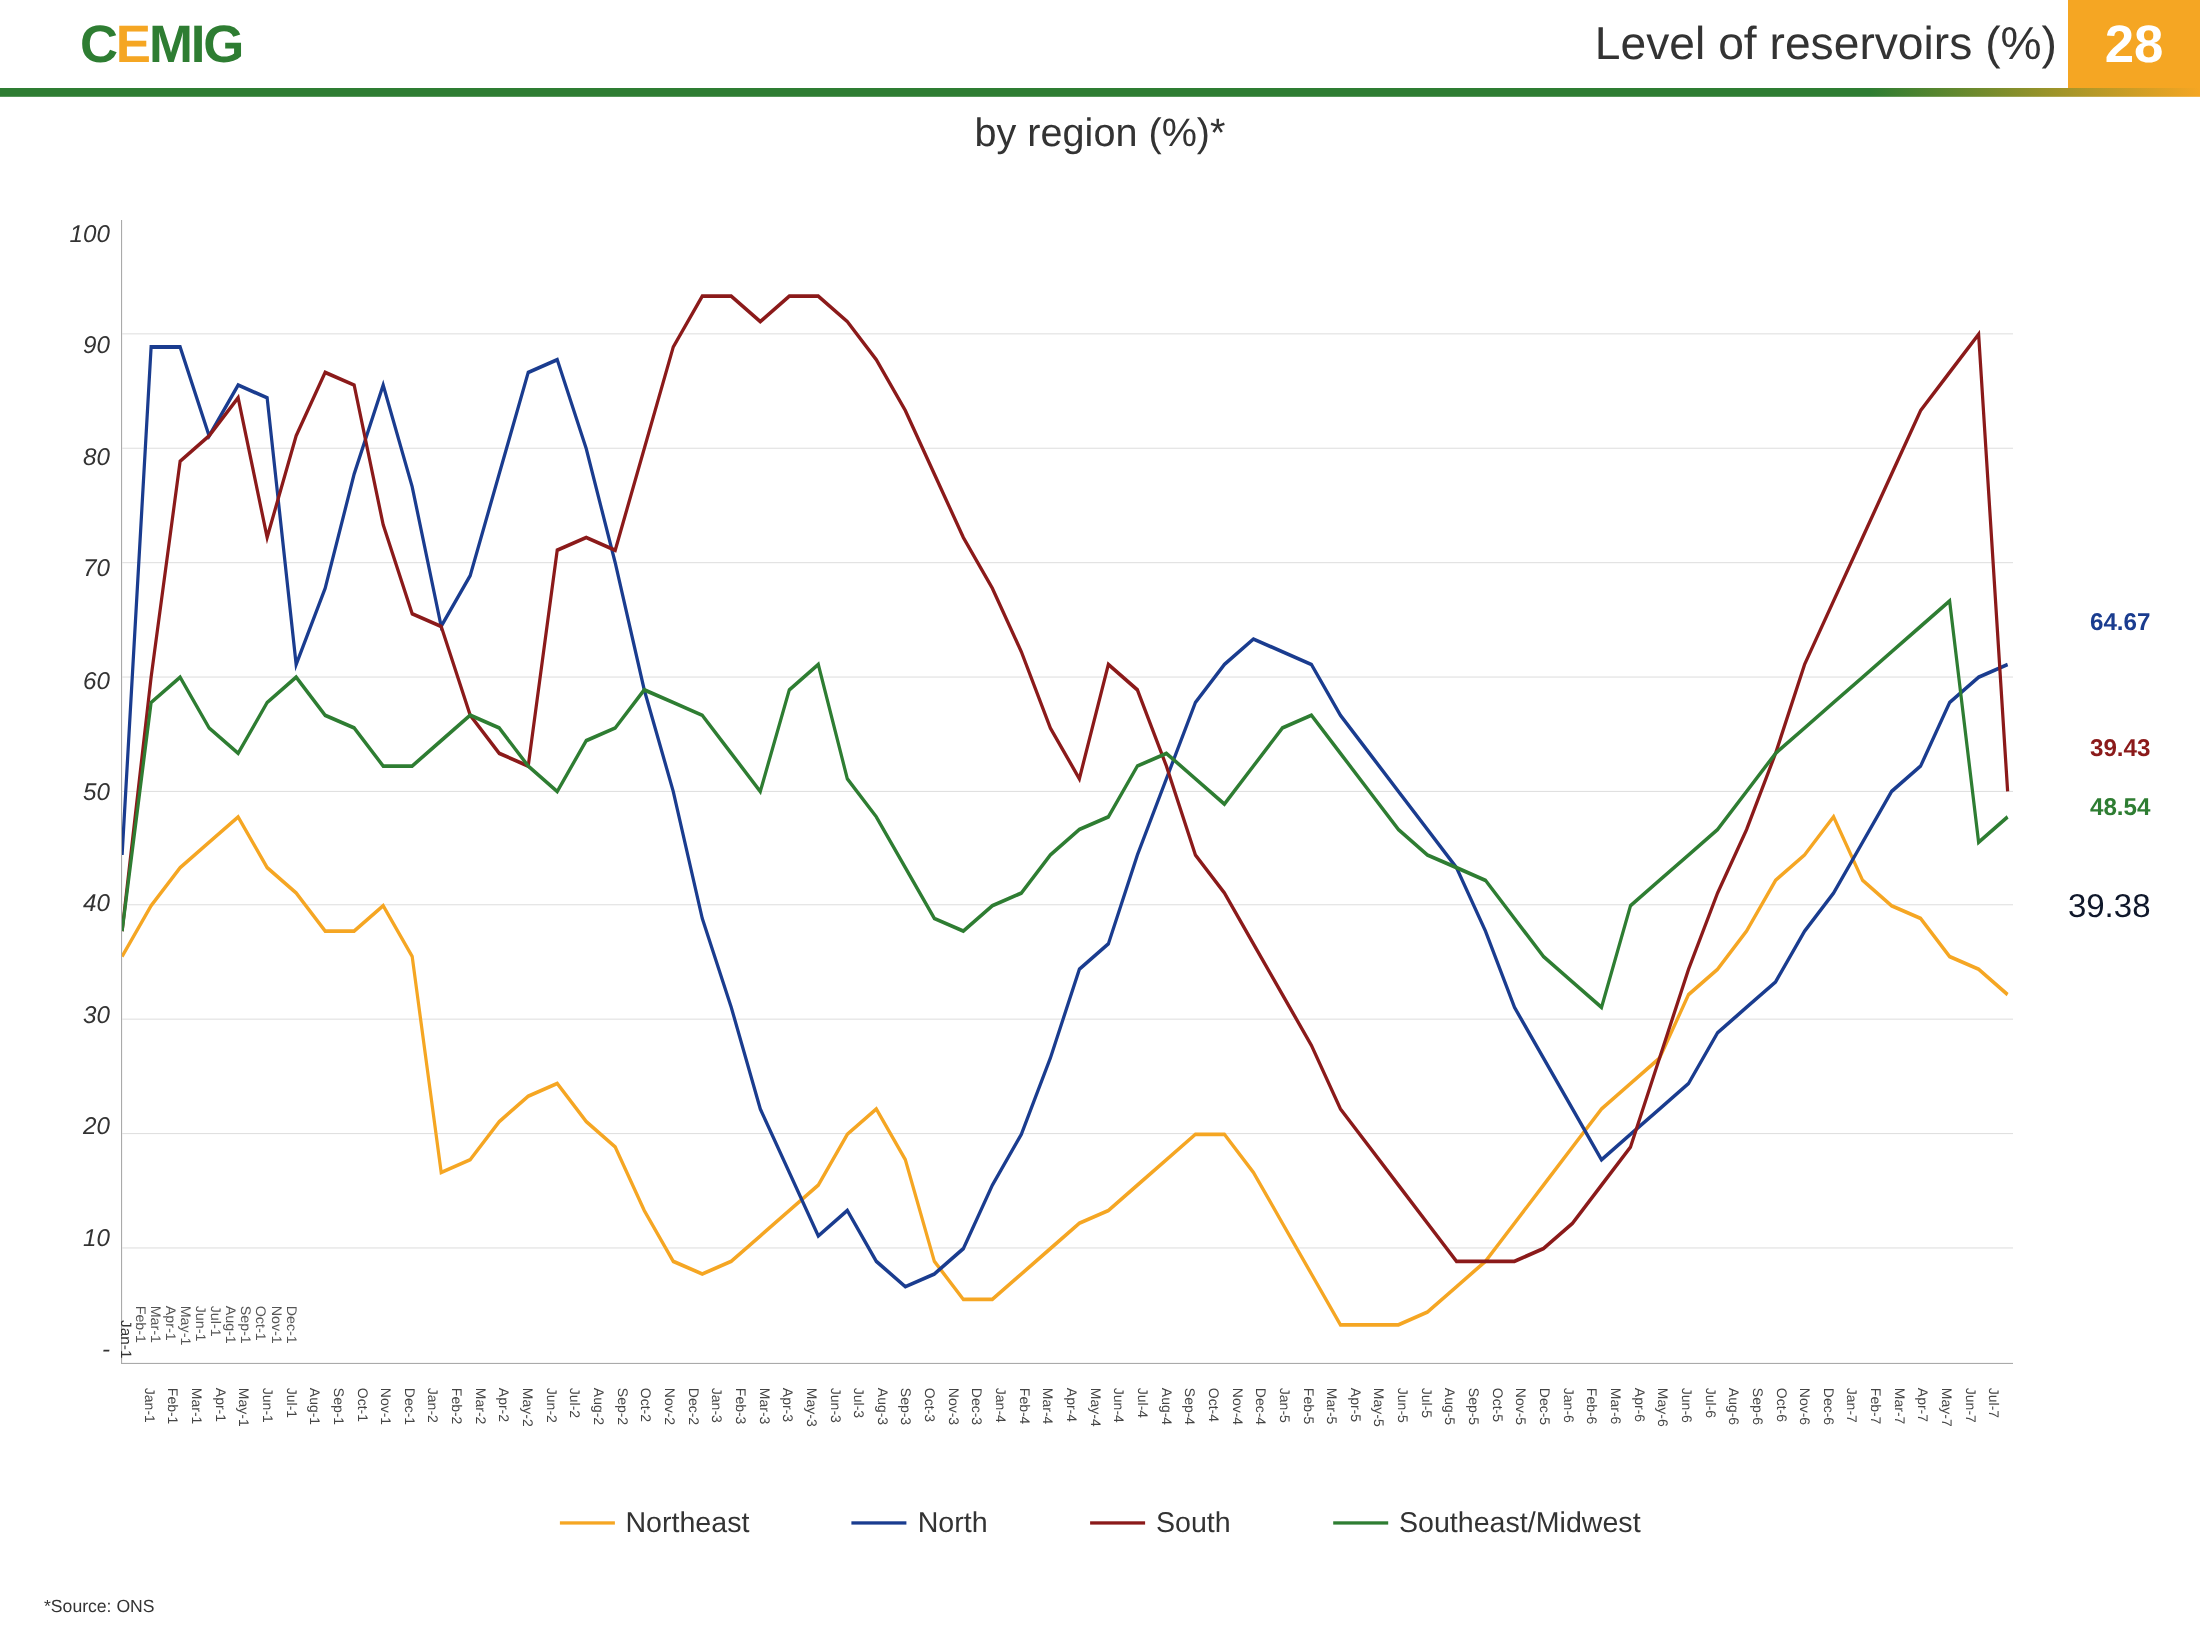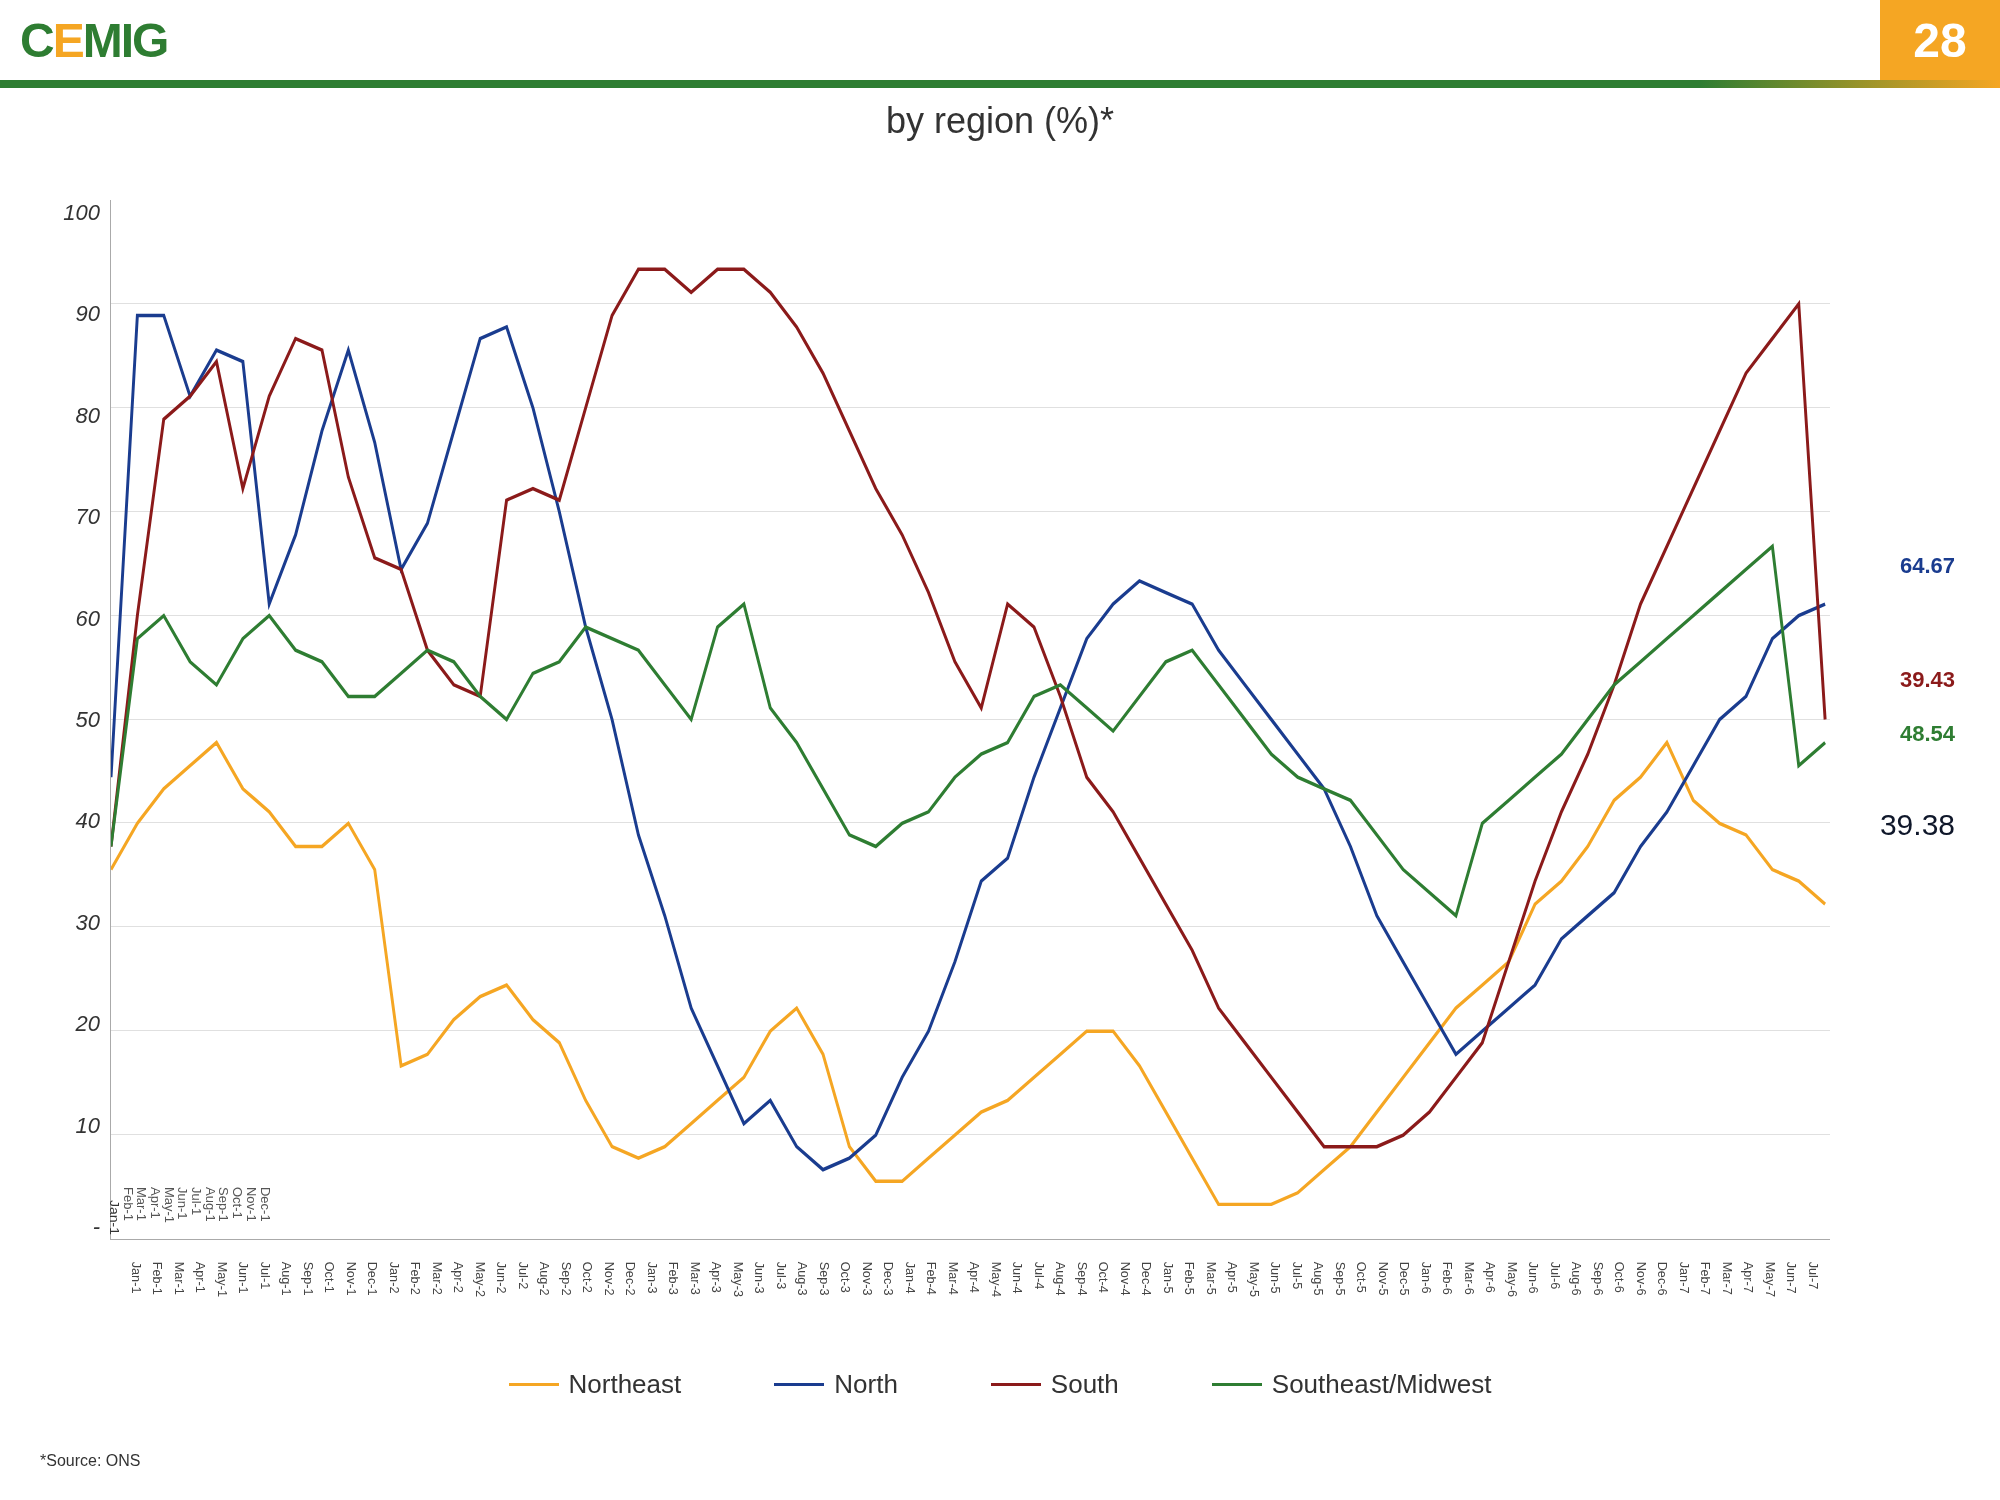--- a/index.html
+++ b/index.html
@@ -21,20 +21,21 @@
       align-items: stretch;
     }
     .logo-area {
       width: 220px;
       display: flex;
       align-items: center;
       padding-left: 20px;
       background: #fff;
       position: relative;
       z-index: 2;
+      justify-content: flex-end;
     }
     .logo-text {
       font-size: 48px;
       font-weight: 900;
       color: #2e7d32;
       letter-spacing: -2px;
     }
     .logo-c { color: #2e7d32; }
     .logo-e { color: #f5a623; }
     .logo-mig { color: #2e7d32; }
@@ -190,20 +191,21 @@
 </head>
 <body>
 
 <div class="header">
   <div class="logo-area">
     <div class="logo-text">
       <span class="logo-c">C</span><span class="logo-e">E</span><span class="logo-mig">MIG</span>
     </div>
   </div>
   <div class="title-area">
+    <div class="page-title">Level of reservoirs (%)</div>
     <div class="page-number-box">28</div>
   </div>
 </div>
 
 <div class="stripe"></div>
 
 <div class="subtitle">by region (%)*</div>
 
 <div class="chart-container">
 

